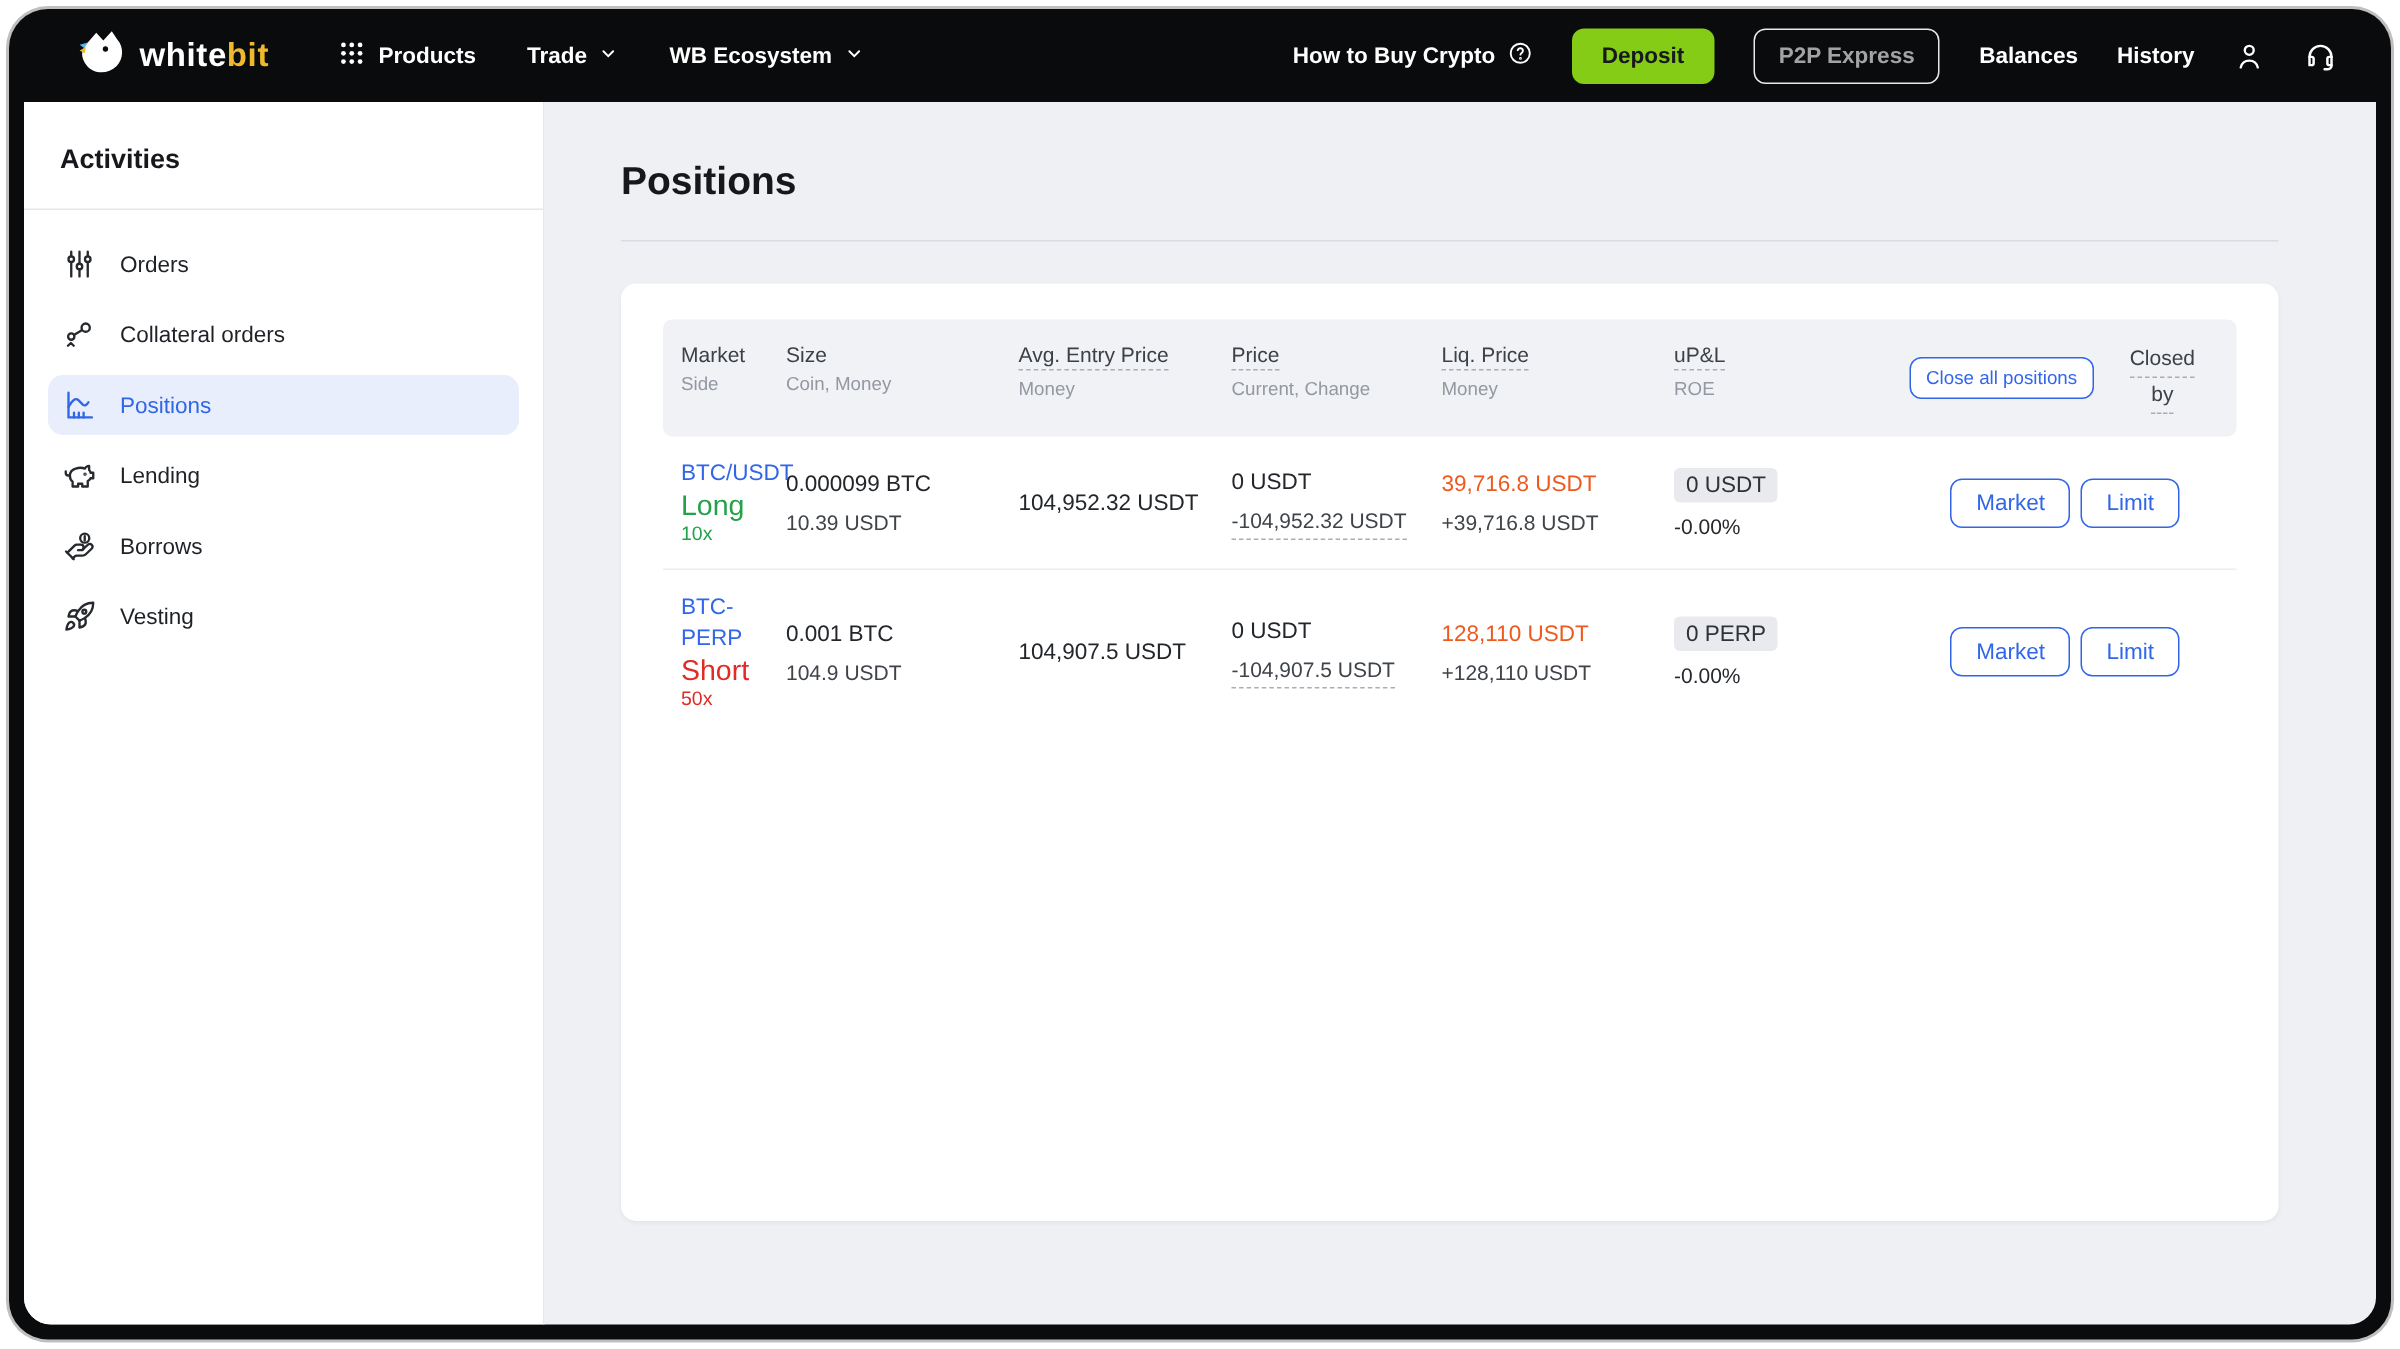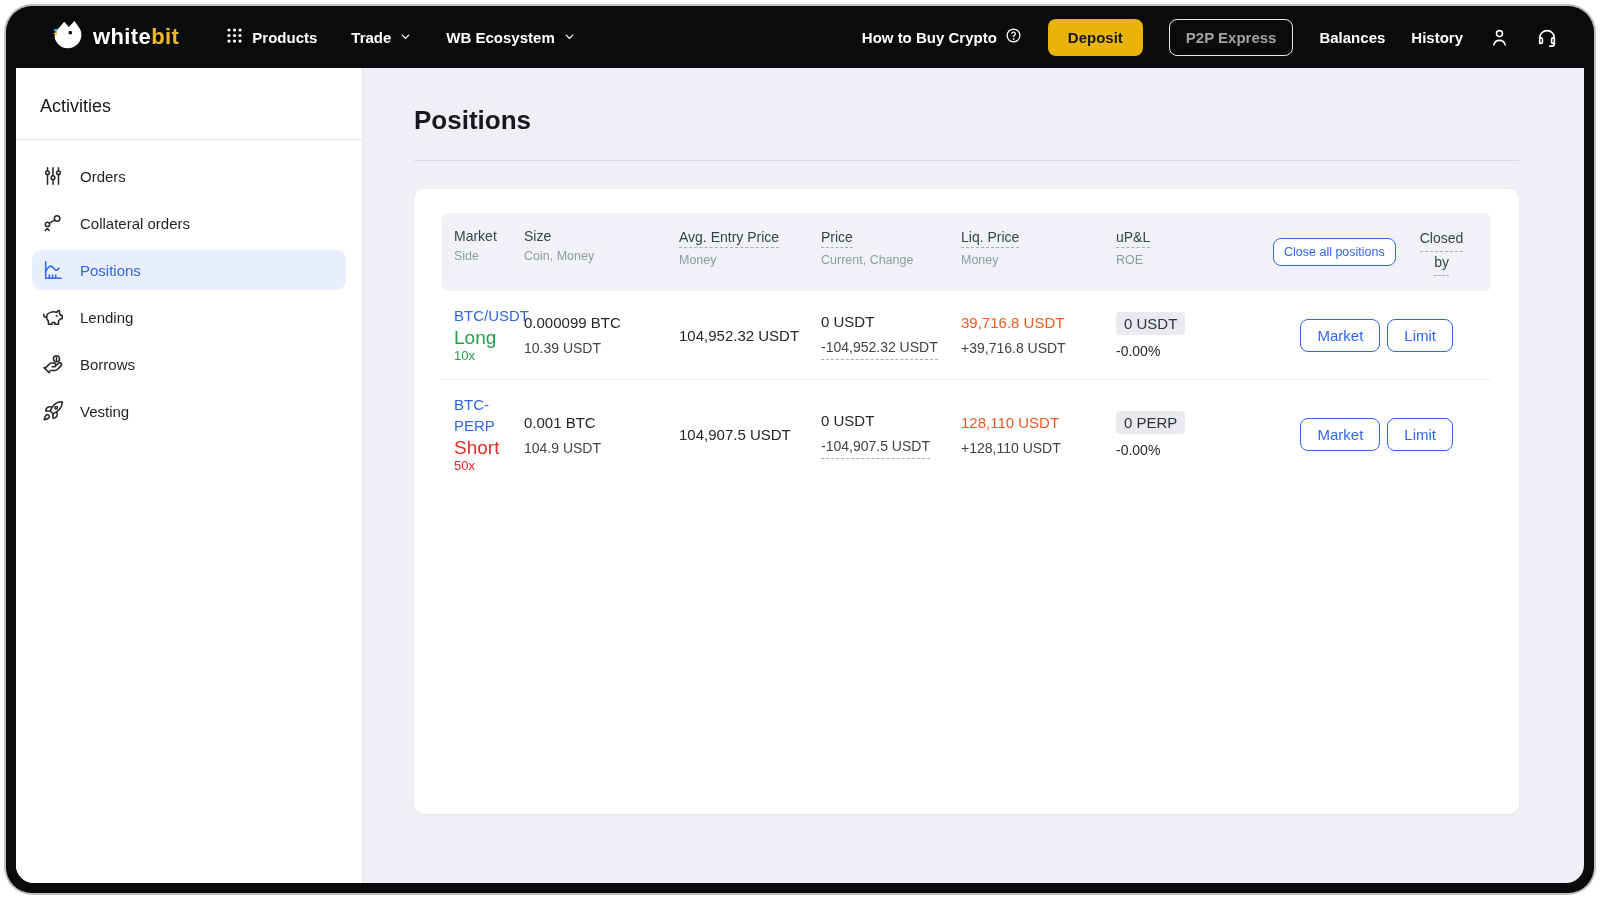--- a/index.html
+++ b/index.html
@@ -11,35 +11,35 @@
 
   
   .navbar { height:62px; display:flex; align-items:center; padding:0 36px 0 44px; color:#fff; }
   .logo { display:flex; align-items:center; gap:9px; cursor:pointer; }
   .logo-text { font-size:22px; font-weight:800; letter-spacing:.4px; color:#fff; }
   .logo-text .bit { color:#f0b92d; }
   .nav-left { display:flex; align-items:center; gap:34px; margin-left:46px; }
   .nav-item { display:flex; align-items:center; gap:8px; font-size:15px; font-weight:600;
               color:#fff; cursor:pointer; white-space:nowrap; }
   .nav-right { margin-left:auto; display:flex; align-items:center; gap:26px; }
-  .btn-deposit { background:#eab308; color:#17191d; border:none; border-radius:8px;
+  .btn-deposit { background:#84cc16; color:#17191d; border:none; border-radius:8px;
                  padding:10px 20px; font-size:15px; font-weight:700; cursor:pointer;
                  font-family:inherit; }
   .btn-p2p { background:transparent; color:#a3a3a3; border:1.5px solid #e8e9ea; border-radius:8px;
              padding:9px 16px; font-size:15px; font-weight:600; cursor:pointer; font-family:inherit; }
   .nav-ic { display:flex; align-items:center; cursor:pointer; }
   .nav-ic svg { display:block; }
 
   
   .shell { position:absolute; left:10px; right:10px; top:62px; bottom:10px;
            display:flex; border-radius:0 0 18px 18px; overflow:hidden; background:#eef0f4; }
 
   
   .sidebar { width:347px; background:#fff; border-right:1px solid #e4e7ec; flex:none; }
-  .sb-title { font-size:18px; font-weight:400; color:#16181c; padding:28px 24px 22px;
+  .sb-title { font-size:18px; font-weight:700; color:#16181c; padding:28px 24px 22px;
               border-bottom:1px solid #e4e7ec; }
   .sb-list { padding:16px 16px 0; }
   .sb-item { display:flex; align-items:center; gap:16px; height:40px; padding:0 10px;
              margin-bottom:7px; border-radius:10px; font-size:15px; color:#1e2126; cursor:pointer; }
   .sb-item .sb-ic { width:22px; height:22px; display:flex; align-items:center; color:#26292e; }
   .sb-item.active { background:#e8eefb; color:#3166e8; }
   .sb-item.active .sb-ic { color:#3166e8; }
 
   
   .main { flex:1; padding:37px 65px 0 51px; overflow:hidden; }

